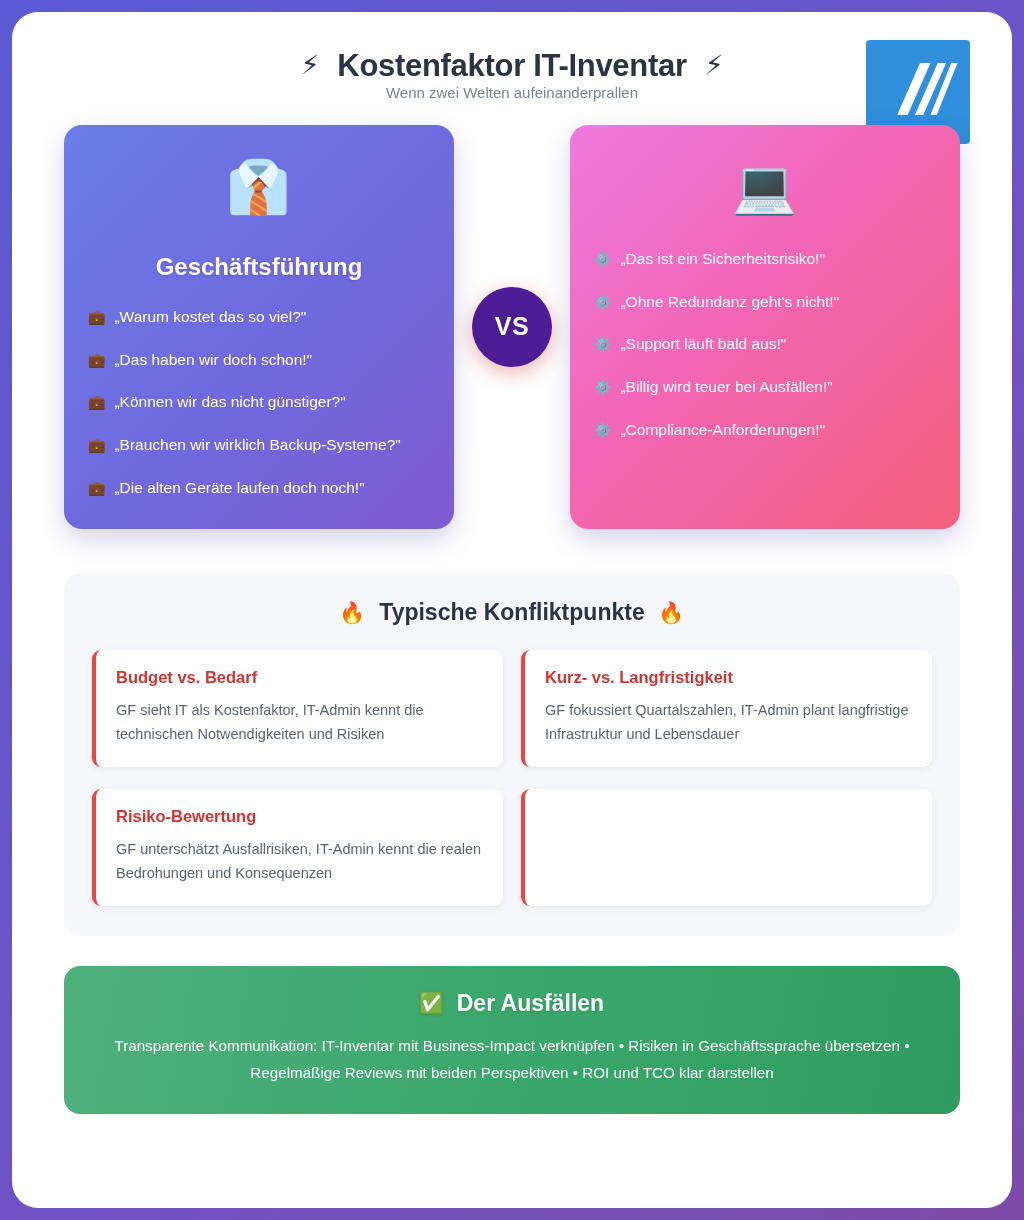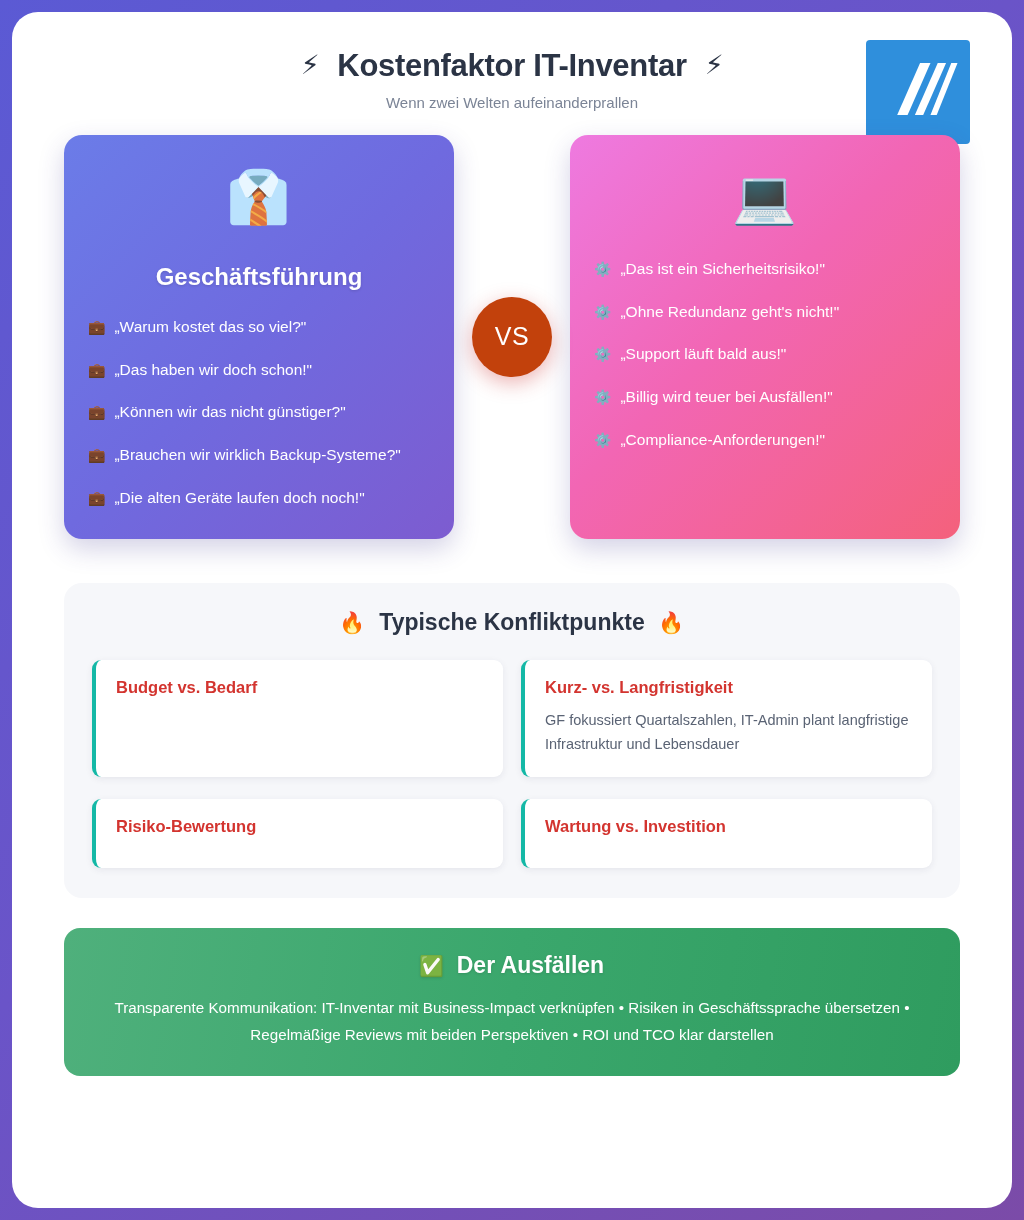--- a/index.html
+++ b/index.html
@@ -43,21 +43,20 @@
     color: #2b3445;
     letter-spacing: -0.3px;
     line-height: 1.15;
     display: flex;
     align-items: center;
     justify-content: center;
     gap: 18px;
   }
   .title .bolt { font-size: 27px; }
   .subtitle {
-    margin-top: 10px;
     font-size: 15px;
     color: #7b8496;
     font-weight: normal;
   }
   .logo {
     position: absolute;
     top: 6px;
     right: -10px;
     width: 104px;
     height: 104px;
@@ -120,24 +119,24 @@
   .quote-item .bullet-emoji { font-size: 14px; line-height: 1.45; flex: 0 0 auto; }
 
   .vs-badge {
     position: absolute;
     left: 50%;
     top: 50%;
     transform: translate(-50%, -50%);
     width: 80px;
     height: 80px;
     border-radius: 50%;
-    background: #c2410c;
+    background: #4c1d95;
     color: #ffffff;
     font-size: 25px;
-    font-weight: normal;
+    font-weight: bold;
     display: flex;
     align-items: center;
     justify-content: center;
     letter-spacing: 0.5px;
     box-shadow: 0 6px 20px rgba(200, 40, 40, 0.35);
     z-index: 5;
   }
 
   
   .conflicts {
@@ -159,21 +158,21 @@
     margin-bottom: 24px;
   }
   .conflicts-title .fire { font-size: 21px; }
   .conflict-grid {
     display: grid;
     grid-template-columns: 1fr 1fr;
     gap: 22px 18px;
   }
   .conflict-card {
     background: #ffffff;
-    border-left: 4px solid #14b8a6;
+    border-left: 4px solid #ef4444;
     border-radius: 9px;
     padding: 18px 20px 20px 20px;
     box-shadow: 0 2px 7px rgba(40, 40, 80, 0.08);
   }
   .conflict-head {
     font-size: 16.5px;
     font-weight: bold;
     color: #d3342f;
     margin-bottom: 12px;
   }
@@ -296,30 +295,31 @@
   <div class="conflicts">
     <div class="conflicts-title">
       <span class="fire">🔥</span>
       <span>Typische Konfliktpunkte</span>
       <span class="fire">🔥</span>
     </div>
 
     <div class="conflict-grid">
       <div class="conflict-card">
         <div class="conflict-head">Budget vs. Bedarf</div>
+        <div class="conflict-body">GF sieht IT als Kostenfaktor, IT-Admin kennt die technischen Notwendigkeiten und Risiken</div>
       </div>
       <div class="conflict-card">
         <div class="conflict-head">Kurz- vs. Langfristigkeit</div>
         <div class="conflict-body">GF fokussiert Quartalszahlen, IT-Admin plant langfristige Infrastruktur und Lebensdauer</div>
       </div>
       <div class="conflict-card">
         <div class="conflict-head">Risiko-Bewertung</div>
+        <div class="conflict-body">GF unterschätzt Ausfallrisiken, IT-Admin kennt die realen Bedrohungen und Konsequenzen</div>
       </div>
       <div class="conflict-card">
-        <div class="conflict-head">Wartung vs. Investition</div>
       </div>
     </div>
   </div>
 
   <div class="solution">
     <div class="solution-title">
       <span class="check">✅</span>
       <span>Der Ausfällen</span>
     </div>
     <div class="solution-body">

